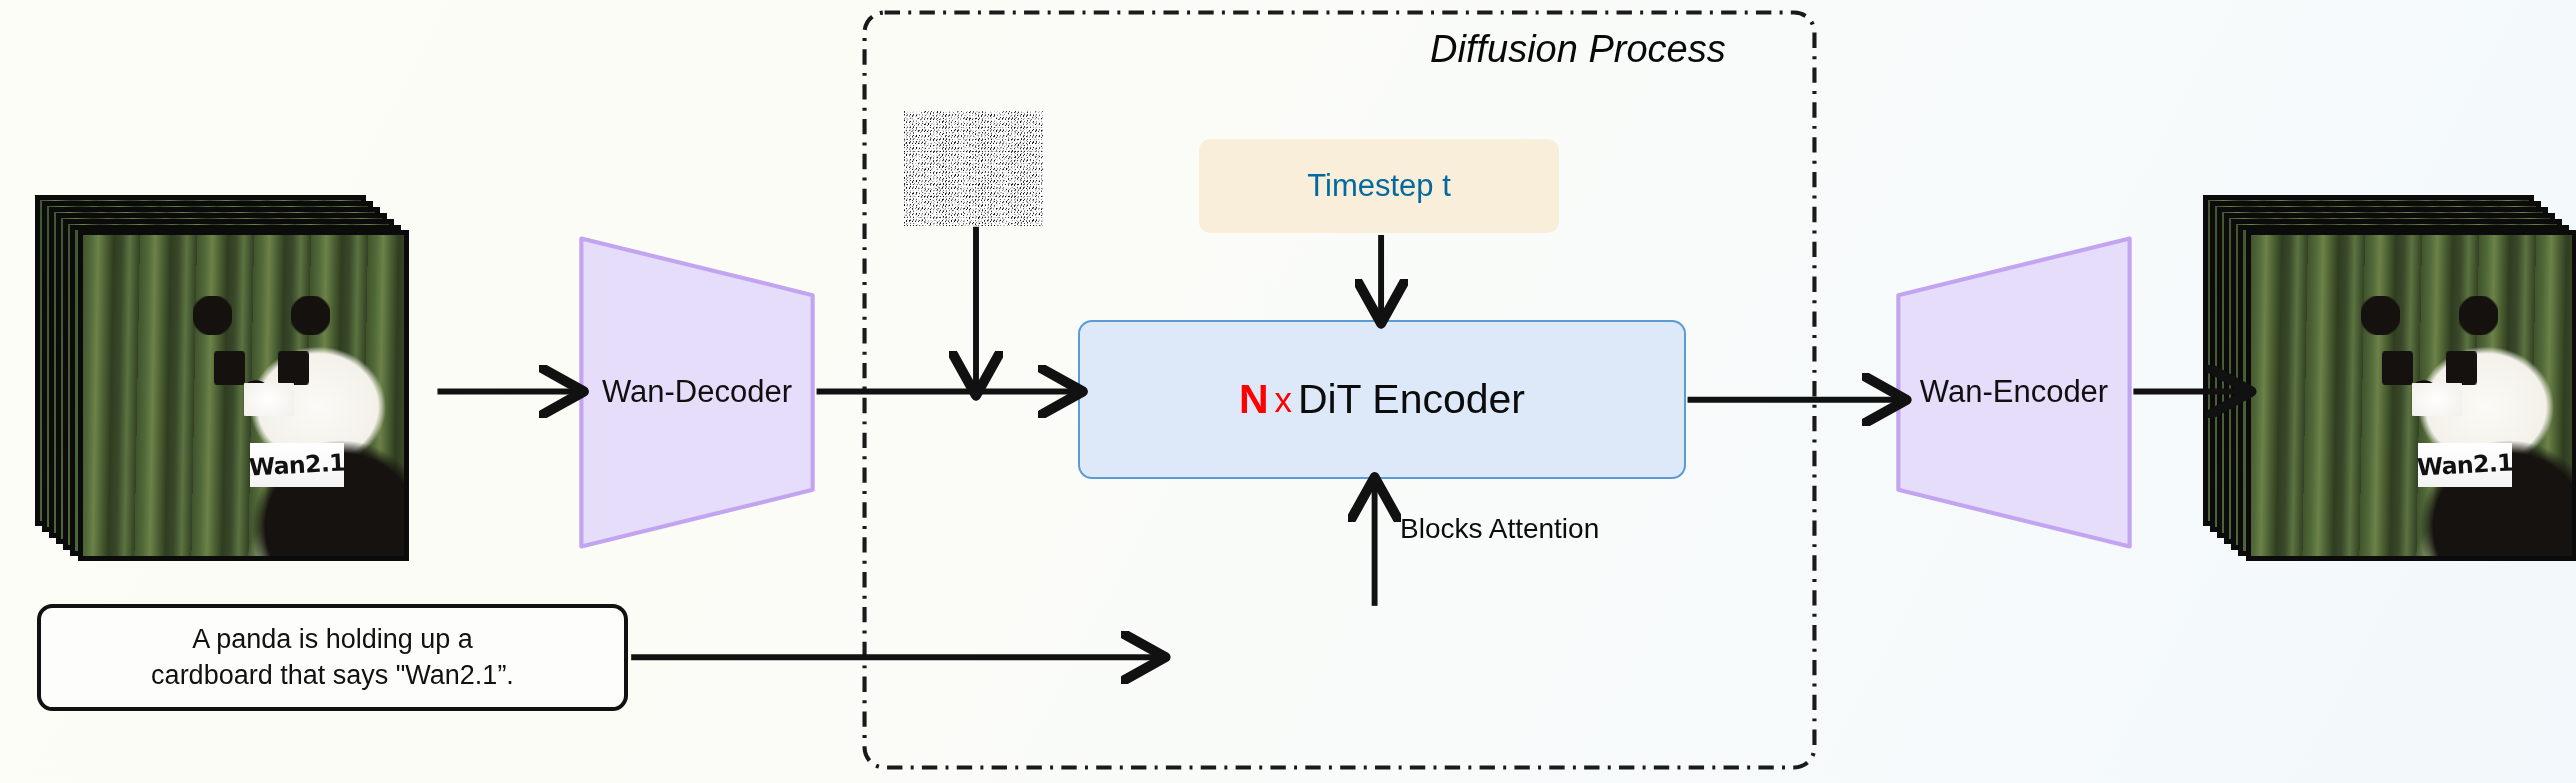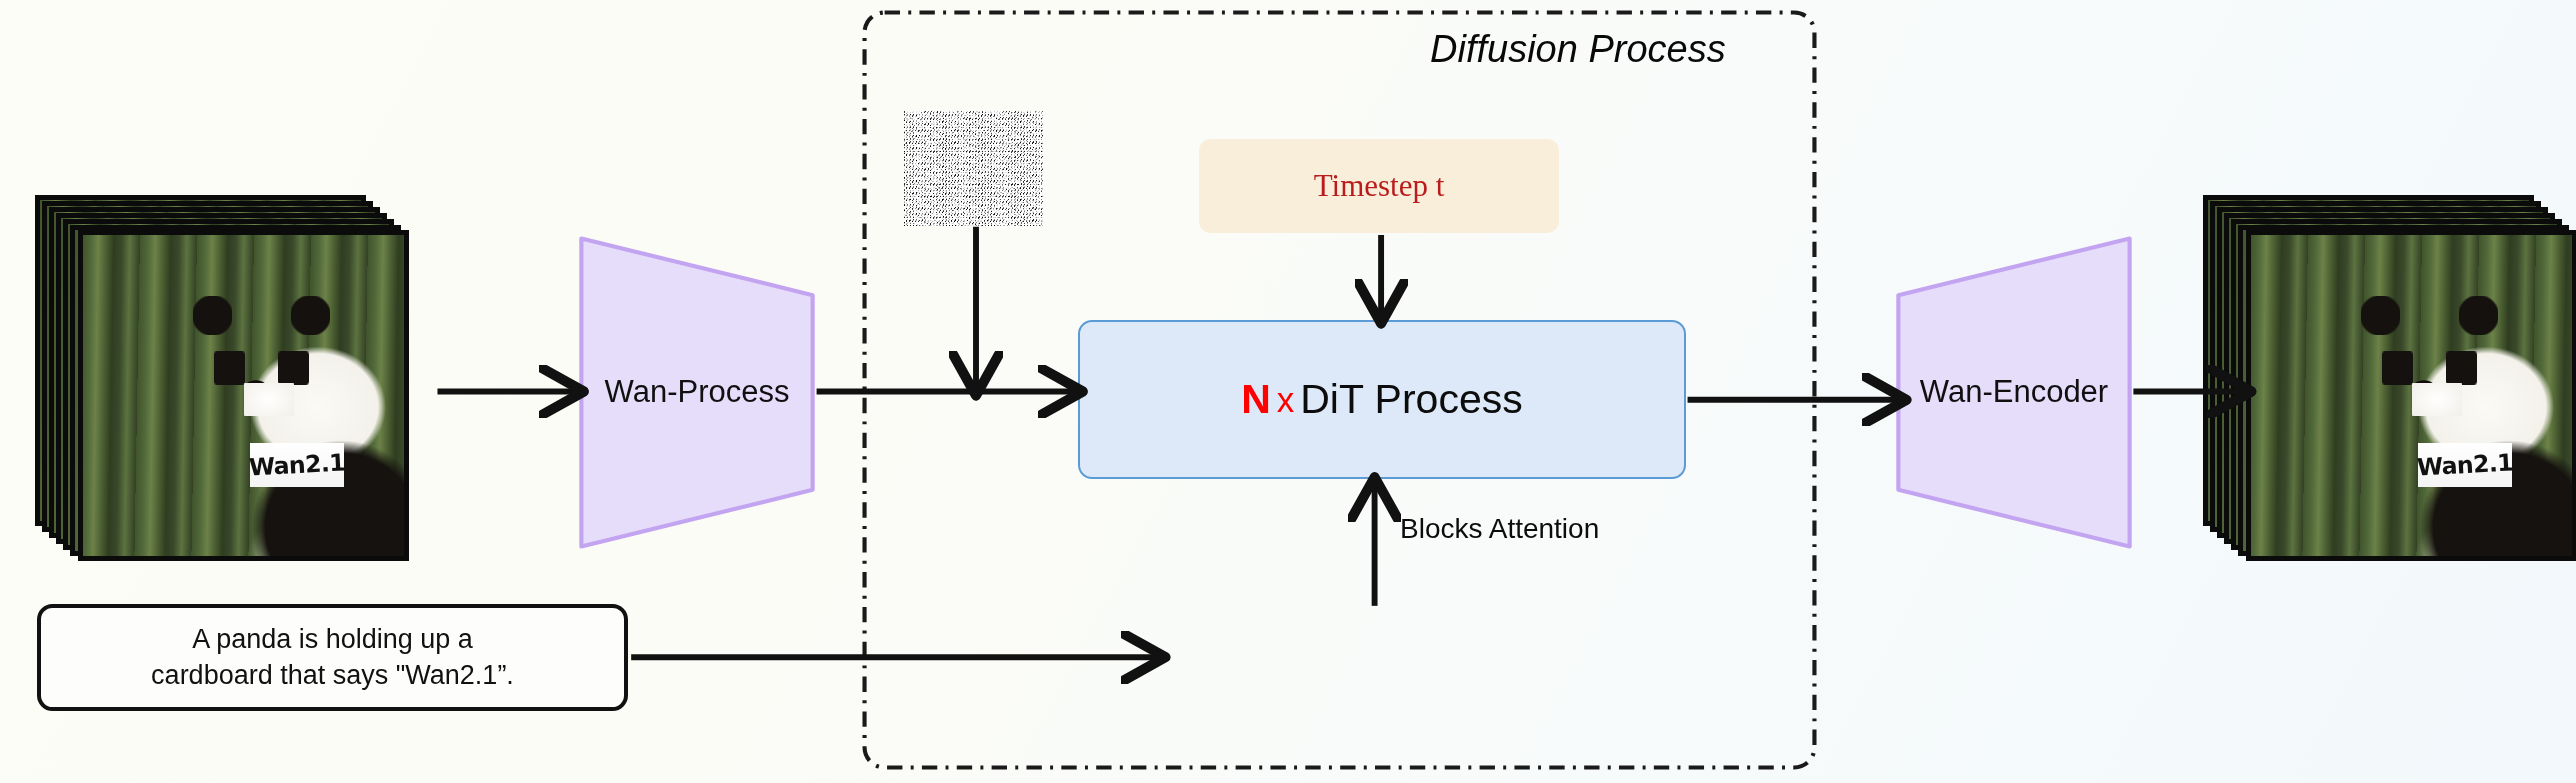--- a/index.html
+++ b/index.html
@@ -94,21 +94,21 @@
   }
 
   
   .box{
     position:absolute;display:flex;align-items:center;justify-content:center;
     box-sizing:border-box;text-align:center;
   }
   #timestep-box{
     left:1175px;top:139px;width:360px;height:94px;
     background:#f9eed9;border-radius:11.8px;
-    font-size:31px;color:#b91c1c;font-family:Liberation Serif, serif;
+    font-size:31px;color:#0369a1;
   }
   #dit-box{
     left:1054px;top:320px;width:608px;height:159px;
     background:#dde9f8;border:2.4px solid #5b9bd5;border-radius:14px;
     font-size:41px;color:#0c0c0c;
   }
   #dit-box .n{color:#fe0000;font-weight:700;}
   #dit-box .x{color:#fe0000;font-weight:400;font-size:35px;padding:0 5.9px;}
   #umt5-box{
     left:1137px;top:607px;width:425px;height:100px;
@@ -176,34 +176,34 @@
       <div class="sign-text">Wan2.1</div>
     </div>
   </div>
 
   <div class="trap" style="left:555px;top:236px;width:236px;height:313px;">
     <svg width="236" height="313" viewBox="0 0 400 530">
       <polygon points="4,4 396,100 396,430 4,526" fill="#e6ddfb" stroke="#c3a4f0" stroke-width="7" stroke-linejoin="round"></polygon>
     </svg>
     <div class="lbl">
       <span>Wan-</span>
-      <span>Process</span>
+      <span>Decoder</span>
     </div>
   </div>
 
   <div id="noise-patch"></div>
 
   <div class="box" id="timestep-box">
     <span>Timestep t</span>
   </div>
 
   <div class="box" id="dit-box">
     <span class="n">N</span>
     <span class="x">x</span>
-    <span>DiT Process</span>
+    <span>DiT Encoder</span>
   </div>
 
 
   <div class="box" id="prompt-box">
     <div>
       <div>A panda is holding up a</div>
       <div>cardboard that says "Wan2.1”.</div>
     </div>
   </div>
 

